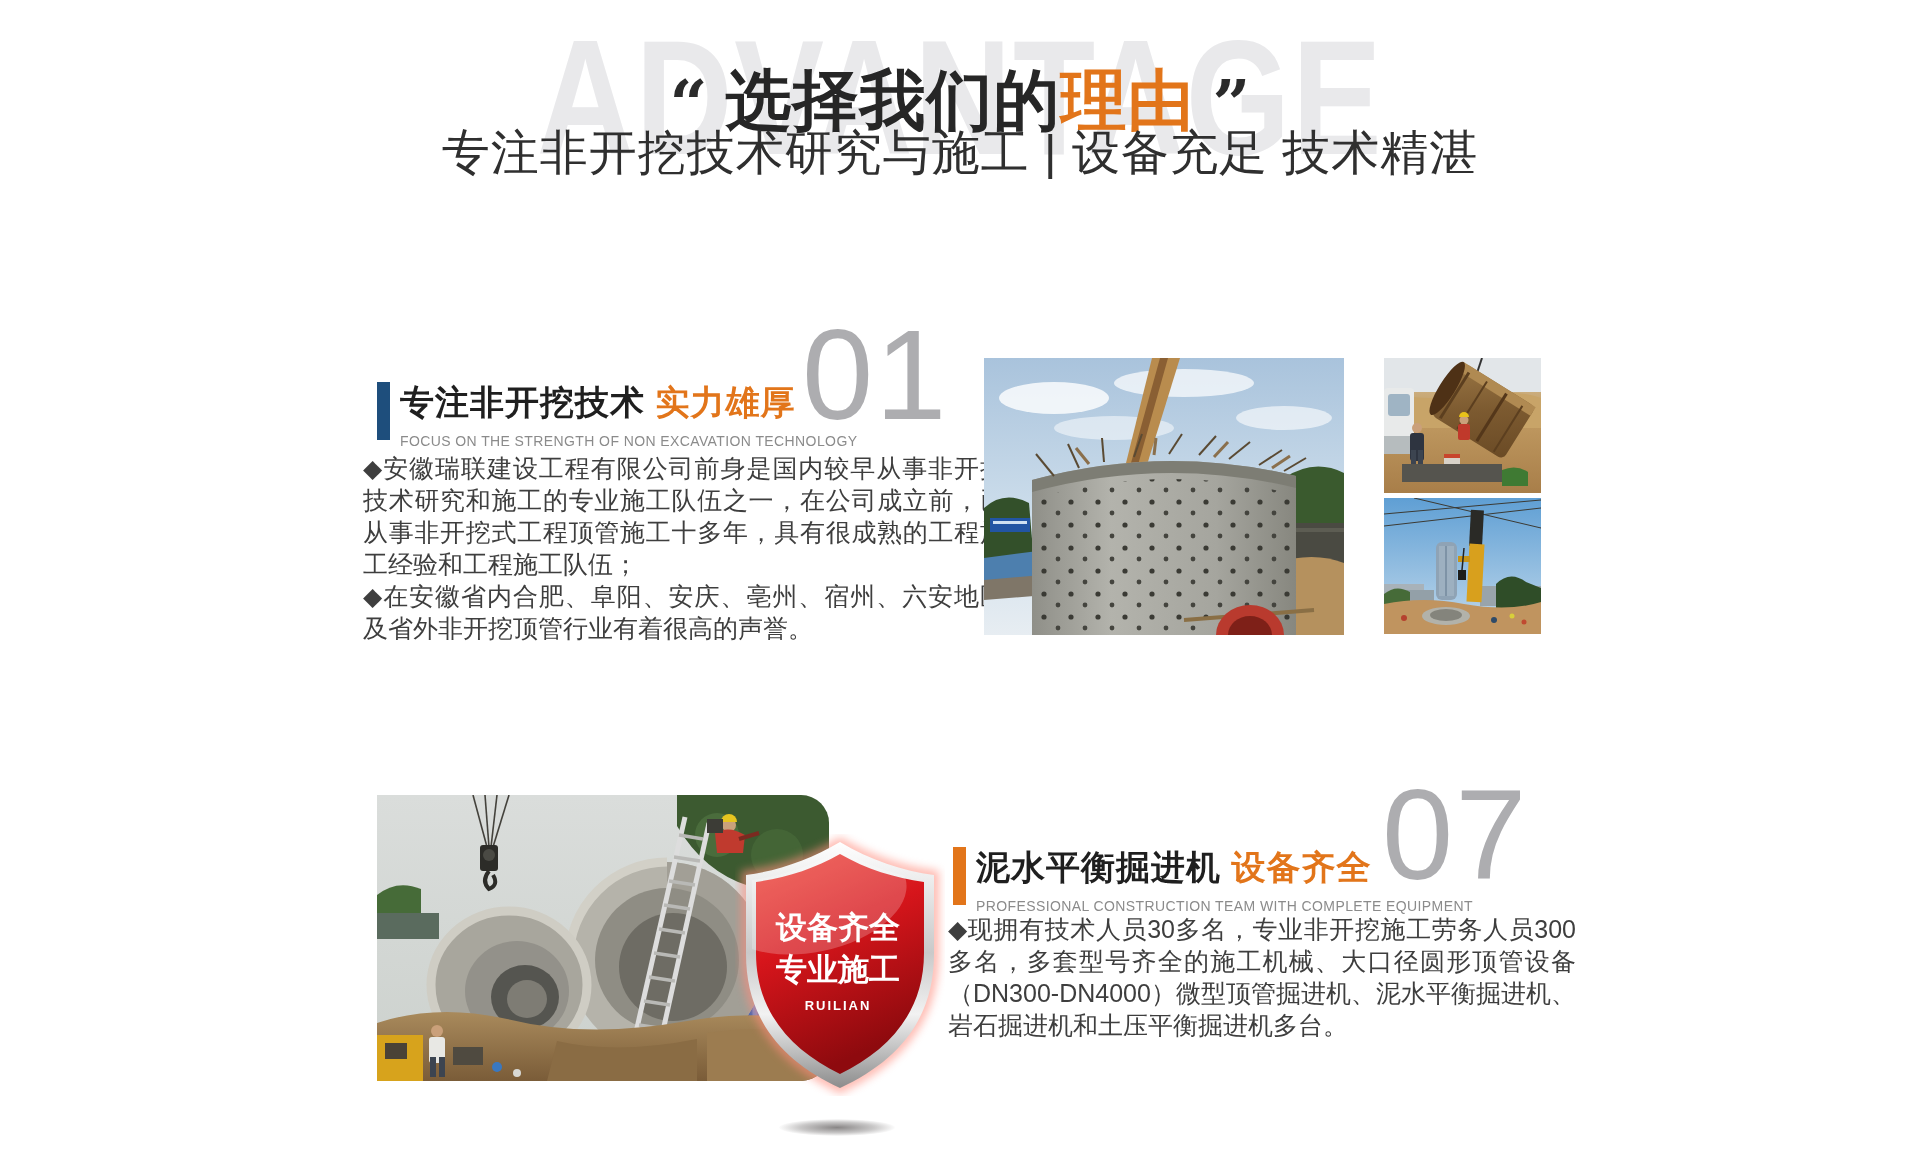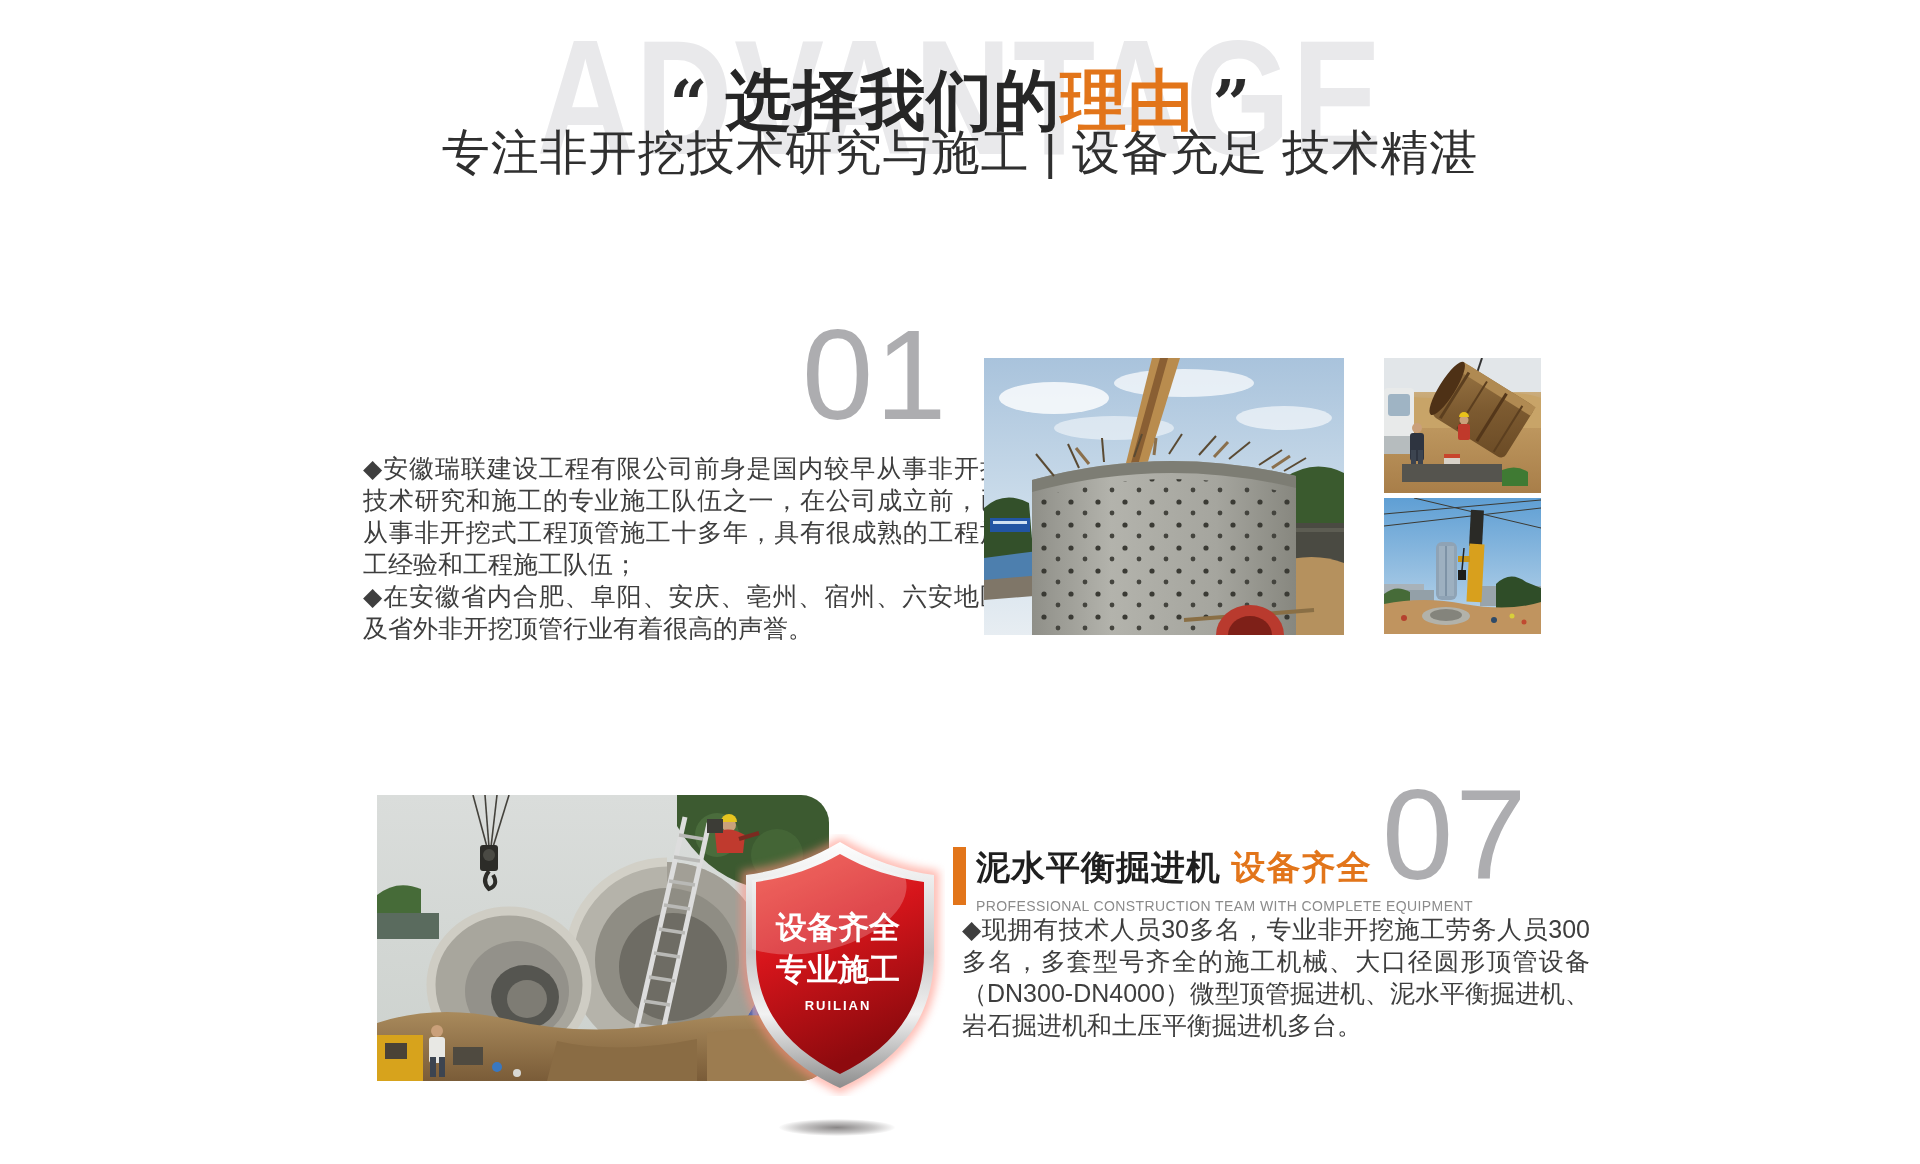--- a/index.html
+++ b/index.html
@@ -45,20 +45,27 @@
   <div class="watermark">ADVANTAGE</div>
 
   <div class="heading">
     <span class="q open">“</span><span class="cn">选择我们的</span><span class="cn hl">理由</span><span class="q close">”</span>
   </div>
 
   <div class="subtitle">专注非开挖技术研究与施工 | 设备充足 技术精湛</div>
 
   <div class="big-num" style="left:802px;top:311px;">01</div>
 
+  <div class="title-block" style="left:377px;top:380px;">
+    <div class="title-bar bar-blue"></div>
+    <div class="tb-text">
+      <div class="tb-title"><span>专注非开挖技术 </span><span class="hl">实力雄厚</span></div>
+      <div class="tb-caption">FOCUS ON THE STRENGTH OF NON EXCAVATION TECHNOLOGY</div>
+    </div>
+  </div>
 
   <div class="body-text" style="left:363px;top:452px;width:642px;">
     <p>◆安徽瑞联建设工程有限公司前身是国内较早从事非开挖技术研究和施工的专业施工队伍之一，在公司成立前，已从事非开挖式工程顶管施工十多年，具有很成熟的工程施工经验和工程施工队伍；</p>
     <p>◆在安徽省内合肥、阜阳、安庆、亳州、宿州、六安地区及省外非开挖顶管行业有着很高的声誉。</p>
   </div>
 
   <div class="photo" style="left:984px;top:358px;width:360px;height:277px;">
     <svg width="360" height="277" viewBox="0 0 360 277" xmlns="http://www.w3.org/2000/svg">
       <defs>
         <linearGradient id="skyA" x1="0" y1="0" x2="0" y2="1">
@@ -352,17 +359,17 @@
   <div class="shield-shadow" style="left:779px;top:1119px;width:116px;height:17px;"></div>
 
   <div class="title-block" style="left:953px;top:845px;">
     <div class="title-bar bar-orange"></div>
     <div class="tb-text">
       <div class="tb-title"><span>泥水平衡掘进机 </span><span class="hl">设备齐全</span></div>
       <div class="tb-caption">PROFESSIONAL CONSTRUCTION TEAM WITH COMPLETE EQUIPMENT</div>
     </div>
   </div>
 
-  <div class="body-text" style="left:948px;top:913px;width:628px;margin-left:14px;">
+  <div class="body-text" style="left:948px;top:913px;width:628px;">
     <p>◆现拥有技术人员30多名，专业非开挖施工劳务人员300多名，多套型号齐全的施工机械、大口径圆形顶管设备（DN300-DN4000）微型顶管掘进机、泥水平衡掘进机、岩石掘进机和土压平衡掘进机多台。</p>
   </div>
 
 </div>
 
 </body></html>

